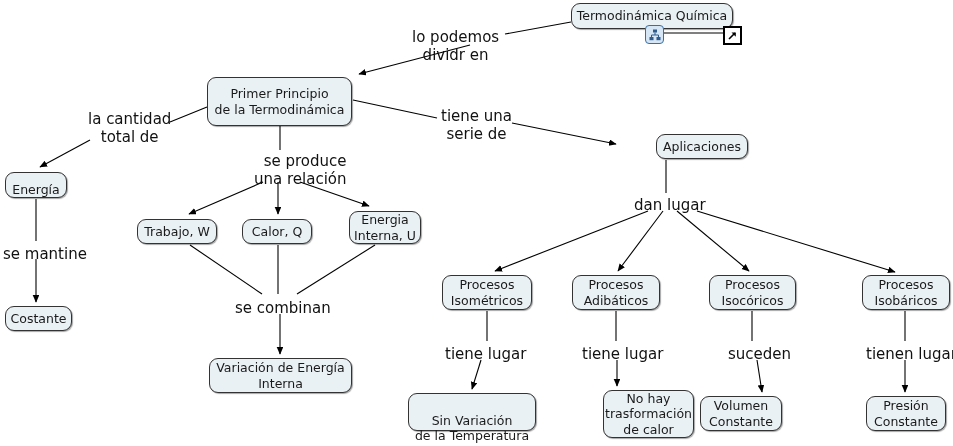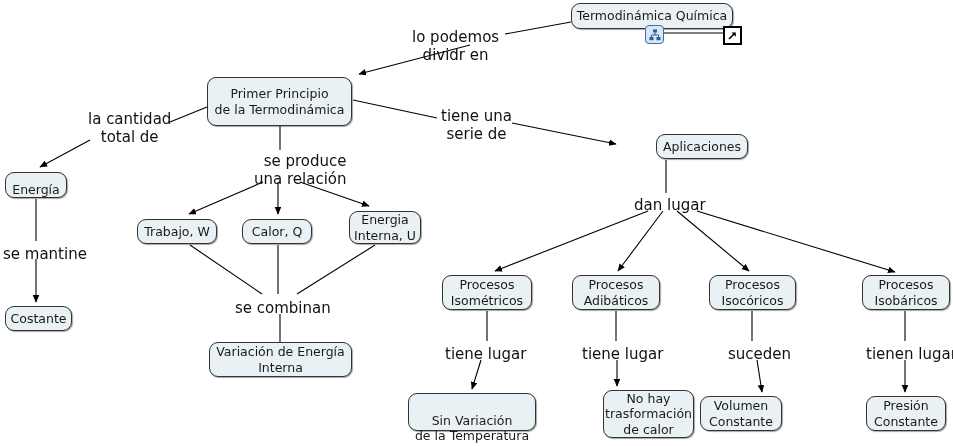--- a/index.html
+++ b/index.html
@@ -92,21 +92,21 @@
       <div class="node" style="left: 137px; top: 219px; width: 80px; height: 25px;">
         <span style="white-space: pre;">Trabajo, W</span>
       </div>
       <div class="node" style="left: 242px; top: 219px; width: 70px; height: 25px;">
         <span style="white-space: pre;">Calor, Q</span>
       </div>
       <div class="node" style="left: 349px; top: 211px; width: 72px; height: 33px;">
         <span style="white-space: pre;">Energia
 Interna, U</span>
       </div>
-      <div class="node" style="left: 209px; top: 342px; width: 143px; height: 35px;">
+      <div class="node" style="left: 209px; top: 358px; width: 143px; height: 35px;">
         <span style="white-space: pre;">Variación de Energía
 Interna</span>
       </div>
       <div class="node" style="left: 620px; top: 134px; width: 92px; height: 25px; margin-left: 36px;">
         <span style="white-space: pre;">Aplicaciones</span>
       </div>
       <div class="node" style="left: 442px; top: 275px; width: 90px; height: 35px;">
         <span style="white-space: pre;">Procesos
 Isométricos</span>
       </div>

